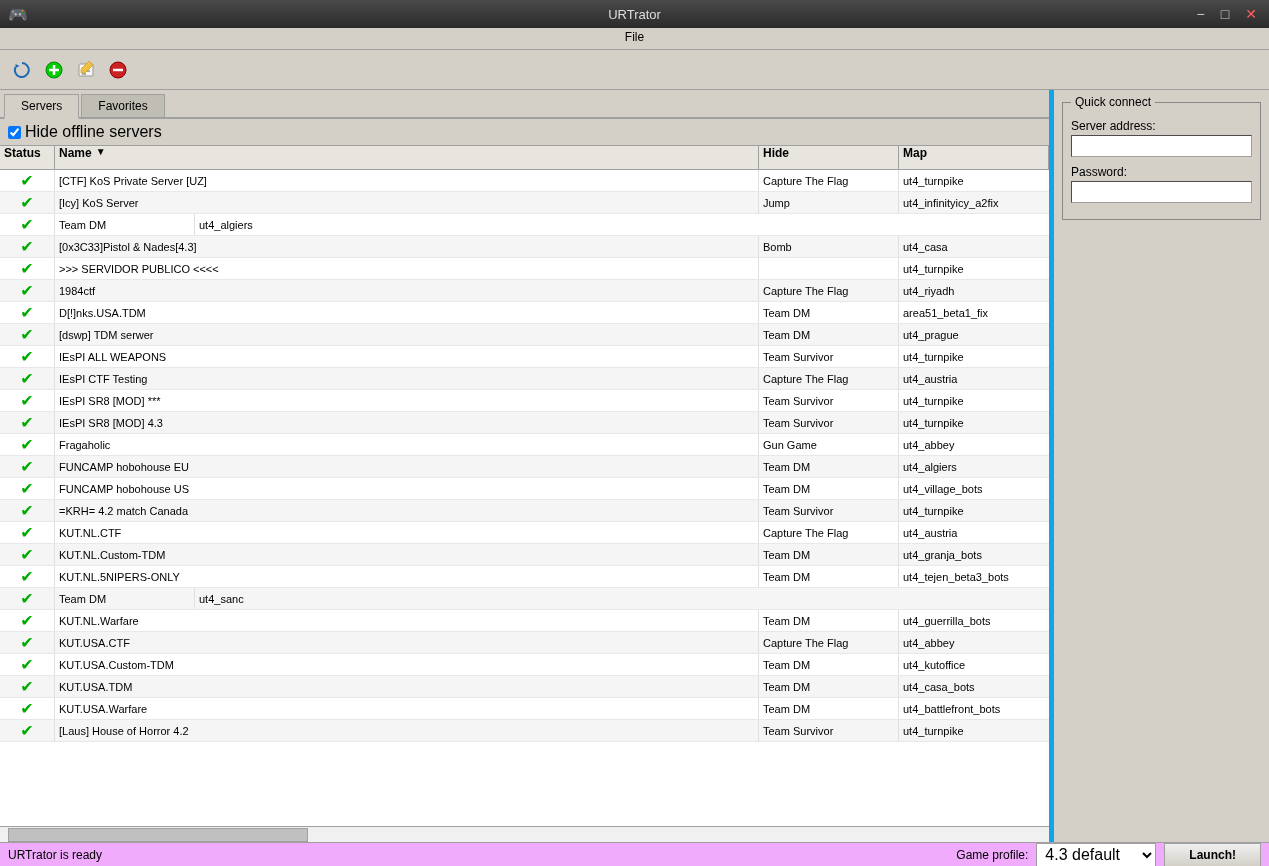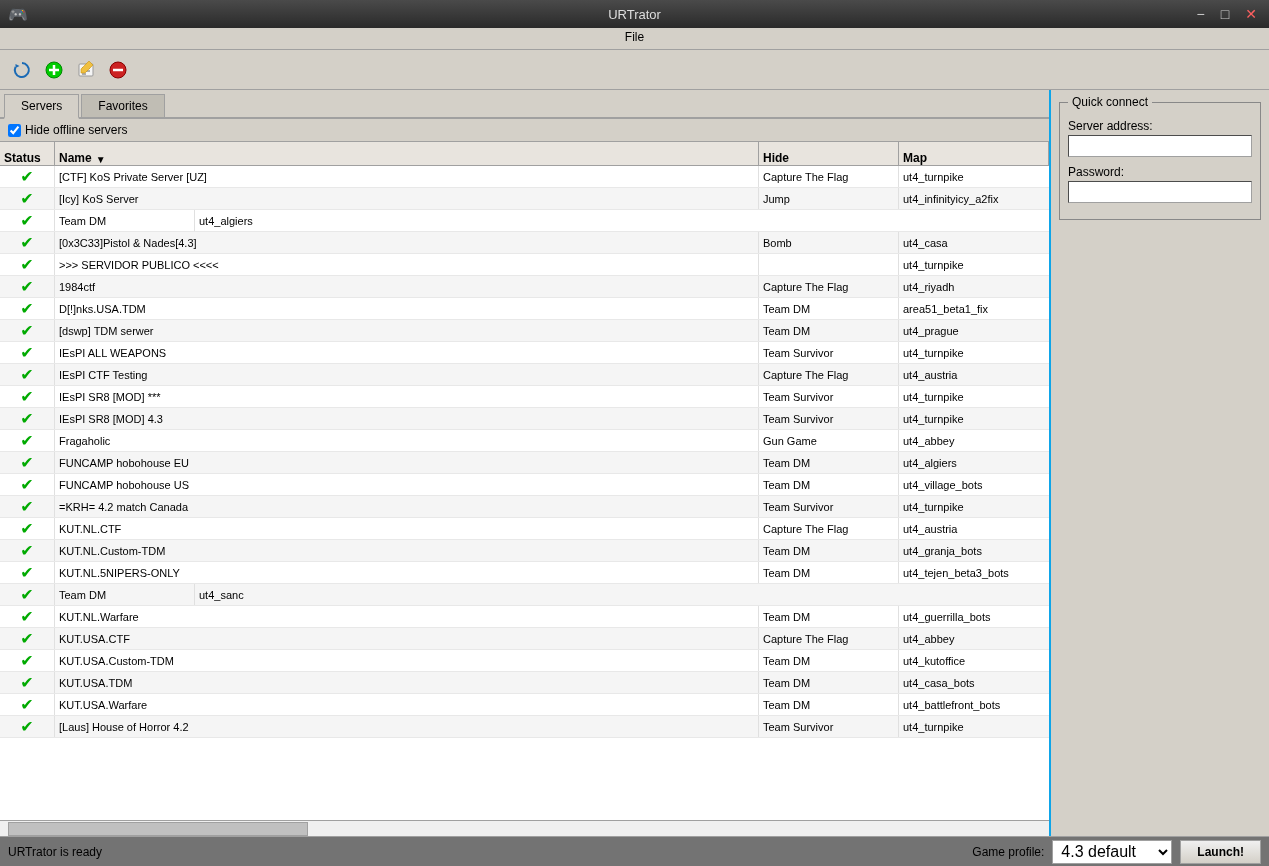--- a/index.html
+++ b/index.html
@@ -134,21 +134,21 @@
       top: 0;
       min-width: 0;
     }
     .col-header {
       font-size: 12px;
       font-weight: bold;
       padding: 0 4px;
       border-right: 1px solid #a0a0a0;
       height: 100%;
       display: flex;
-      align-items: flex-end;
+      align-items: flex-start;
       cursor: pointer;
       user-select: none;
       white-space: nowrap;
     }
     .col-status { width: 55px; min-width: 55px; }
     .col-name { flex: 1; min-width: 100px; }
     .col-mode { width: 140px; min-width: 140px; }
     .col-map { width: 150px; min-width: 150px; }
     #server-list-scroll {
       flex: 1;
@@ -196,21 +196,21 @@
       height: 16px;
       background: #f0f0f0;
       border-top: 1px solid #a0a0a0;
       display: flex;
       align-items: center;
     }
     
     #right-panel {
       width: 220px;
       min-width: 220px;
-      border-left: 2px solid #0ea5e9;
+      border-left: 5px solid #0ea5e9;
       display: flex;
       flex-direction: column;
       background: #d4d0c8;
       padding: 8px;
     }
     .qc-label {
       font-size: 12px;
       margin-bottom: 2px;
       display: block;
     }
@@ -226,25 +226,25 @@
     
     #hide-offline-area {
       display: flex;
       align-items: center;
       gap: 4px;
       padding: 4px 8px;
       background: #d4d0c8;
       border-bottom: 1px solid #a0a0a0;
     }
     #hide-offline-area input[type=checkbox] { cursor: pointer; }
-    #hide-offline-area label { font-size: 12px; cursor: pointer; }
+    #hide-offline-area label { font-size: 16px; cursor: pointer; }
     
     #statusbar {
-      height: 30px;
-      background: #737373;
+      height: 24px;
+      background: #f0abfc;
       border-top: 1px solid #a0a0a0;
       display: flex;
       align-items: center;
       justify-content: space-between;
       padding: 0 8px;
     }
     #statusbar-left { font-size: 12px; }
     #statusbar-right {
       display: flex;
       align-items: center;
@@ -254,21 +254,21 @@
     .game-profile-select {
       height: 24px;
       font-size: 16px;
       border: 1px solid #a0a0a0;
       background: #fff;
       padding: 0 4px;
       min-width: 120px;
     }
     .launch-btn {
       height: 24px;
-      padding: 0 16px;
+      padding: 0 24px;
       font-size: 12px;
       background: linear-gradient(to bottom, #f0f0f0, #d4d0c8);
       border: 1px solid #a0a0a0;
       cursor: pointer;
       font-weight: bold;
     }
     
     .sort-arrow { font-size: 10px; margin-left: 4px; }
     .quick-connect-group {
       border: 1px solid #888;

